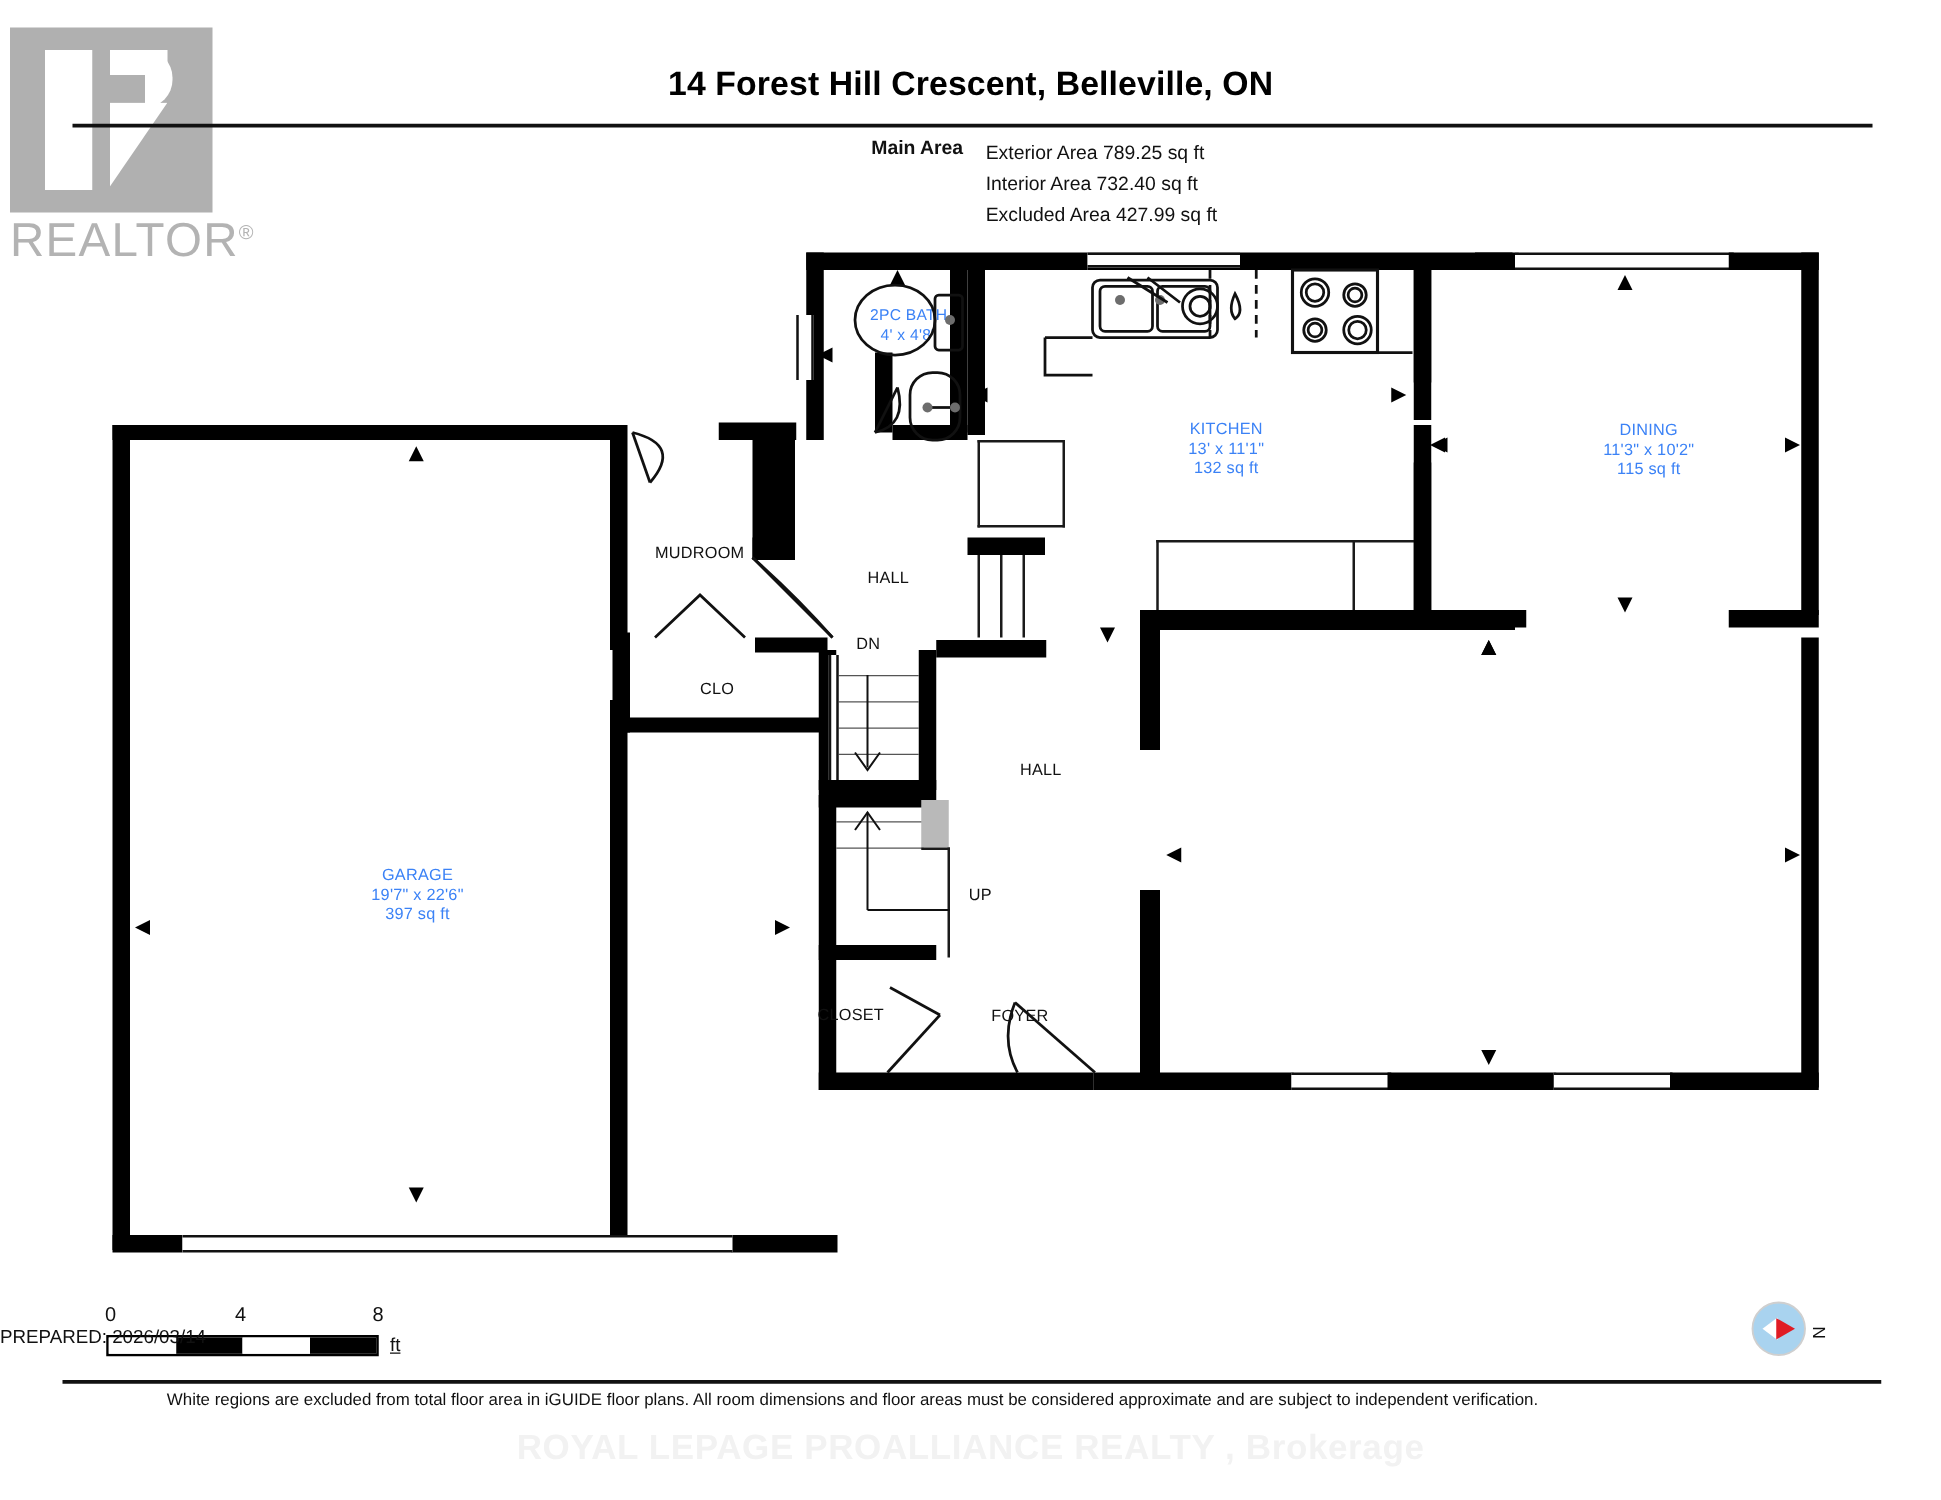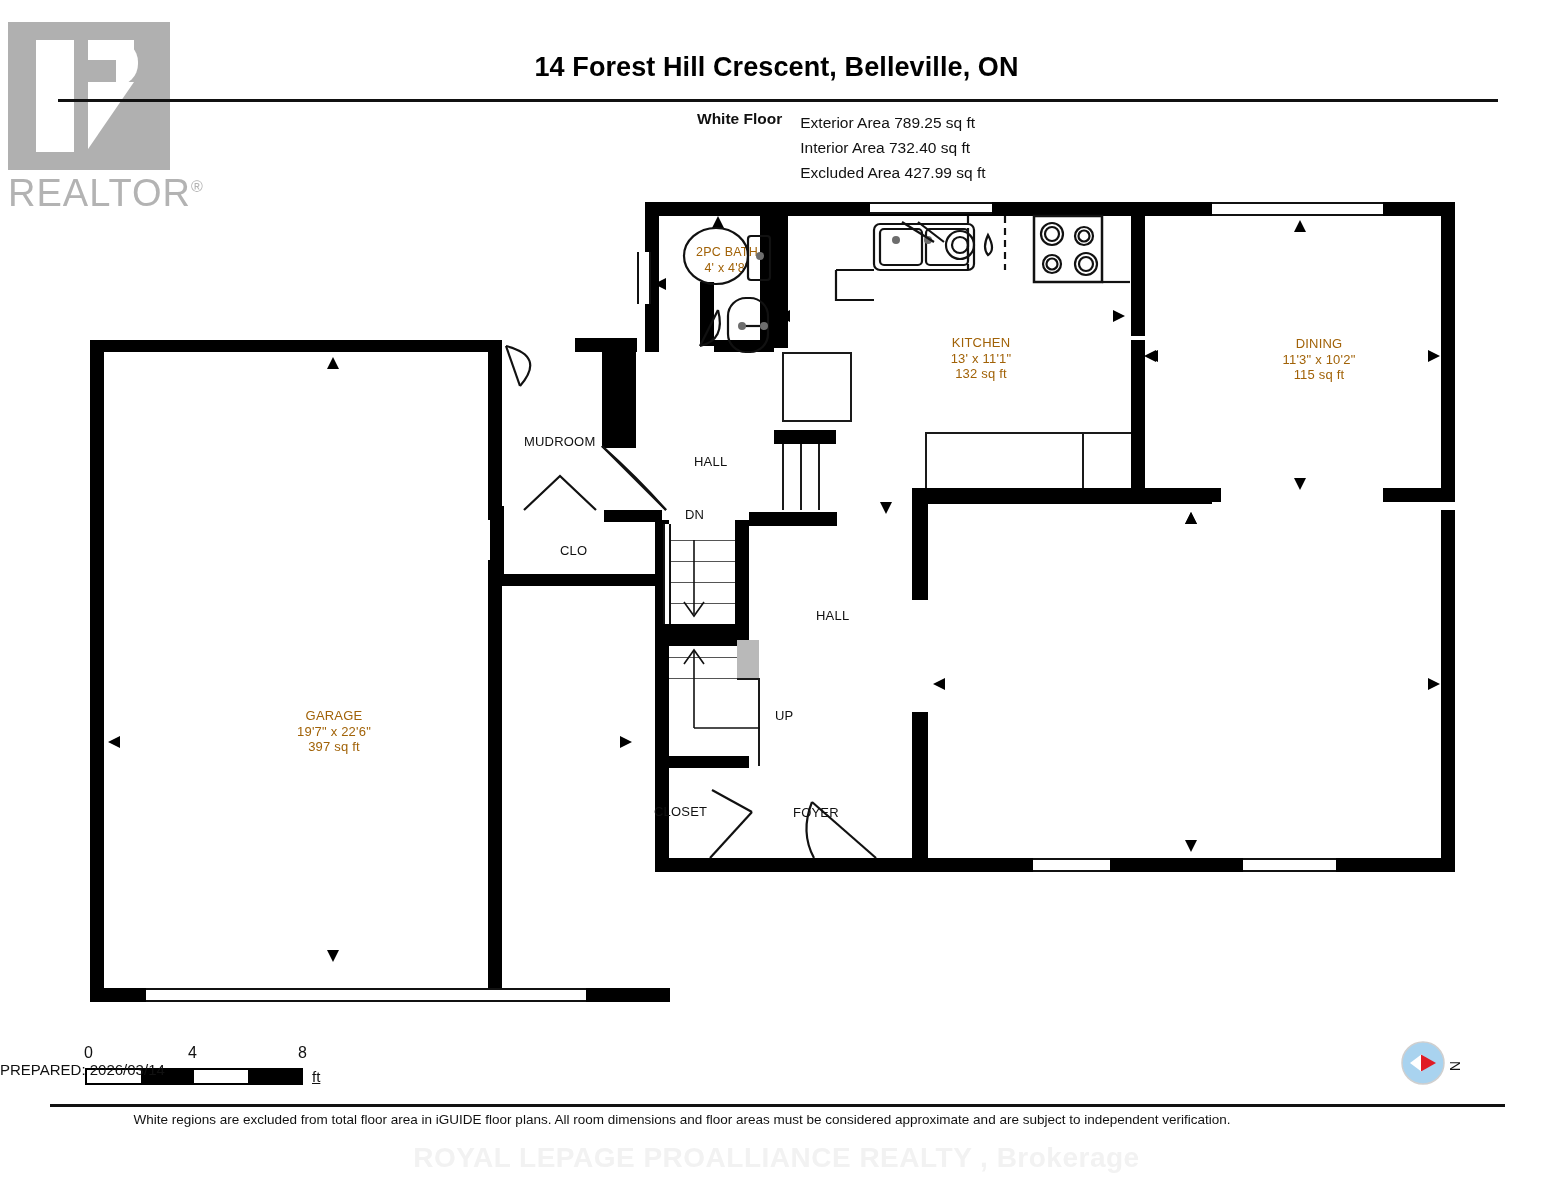--- a/index.html
+++ b/index.html
@@ -136,21 +136,21 @@
     position: absolute;
     background: #b9b9b9;
   }
 
   
   .rlabel {
     position: absolute;
     text-align: center;
     font-size: 13px;
     line-height: 15.5px;
-    color: #a16207;
+    color: #3b82f6;
     white-space: nowrap;
     letter-spacing: 0.2px;
   }
   .rlabel .nm { display: block; }
   .rlabel .dim { display: block; }
   .rlabel .area { display: block; }
   .small-label {
     position: absolute;
     font-size: 13px;
     color: #111;
@@ -270,40 +270,40 @@
       <div class="r-stem" style="left:108px; top:18px; width:22px; height:46px; border-radius:0 28px 28px 0;"></div>
       <div class="r-stem" style="left:66px; top:18px; width:14px; height:112px; background:#b0b0b0;"></div>
     </div>
     <div id="realtor-word"><span>REALTOR</span><sup>®</sup></div>
   </div>
 
   <div id="title">14 Forest Hill Crescent, Belleville, ON</div>
   <div id="title-rule"></div>
 
   <div id="summary">
-    <div id="summary-label">White Floor</div>
+    <div id="summary-label">Main Area</div>
     <div id="summary-lines">
       <div>Exterior Area 789.25 sq ft</div>
       <div>Interior Area 732.40 sq ft</div>
       <div>Excluded Area 427.99 sq ft</div>
     </div>
   </div>
 
   <div id="plan">
 
     <div class="w" style="left:90px; top:340px; width:14px; height:660px;"></div>
     <div class="w" style="left:90px; top:340px; width:410px; height:12px;"></div>
     <div class="w" style="left:488px; top:340px; width:14px; height:180px;"></div>
     <div class="w" style="left:488px; top:560px; width:14px; height:440px;"></div>
     <div class="w" style="left:90px; top:988px; width:56px; height:14px;"></div>
     <div class="w" style="left:585px; top:988px; width:85px; height:14px;"></div>
 
     <div class="win" style="left:146px; top:988px; width:440px; height:14px; border-top:2px solid #111; border-bottom:2px solid #111;"></div>
 
-    <div class="rlabel" style="left:254px; top:708px; width:160px;text-align:center;">
+    <div class="rlabel" style="left:254px; top:692px; width:160px;text-align:center;">
       <span class="nm">GARAGE</span>
       <span class="dim">19'7" x 22'6"</span>
       <span class="area">397 sq ft</span>
     </div>
     <div class="arr arr-up" style="left:327px; top:357px;"></div>
     <div class="arr arr-down" style="left:327px; top:950px;"></div>
     <div class="arr arr-left" style="left:108px; top:736px;"></div>
     <div class="arr arr-right" style="left:620px; top:736px;"></div>
 
     <div class="w" style="left:645px; top:202px; width:225px; height:14px;"></div>

